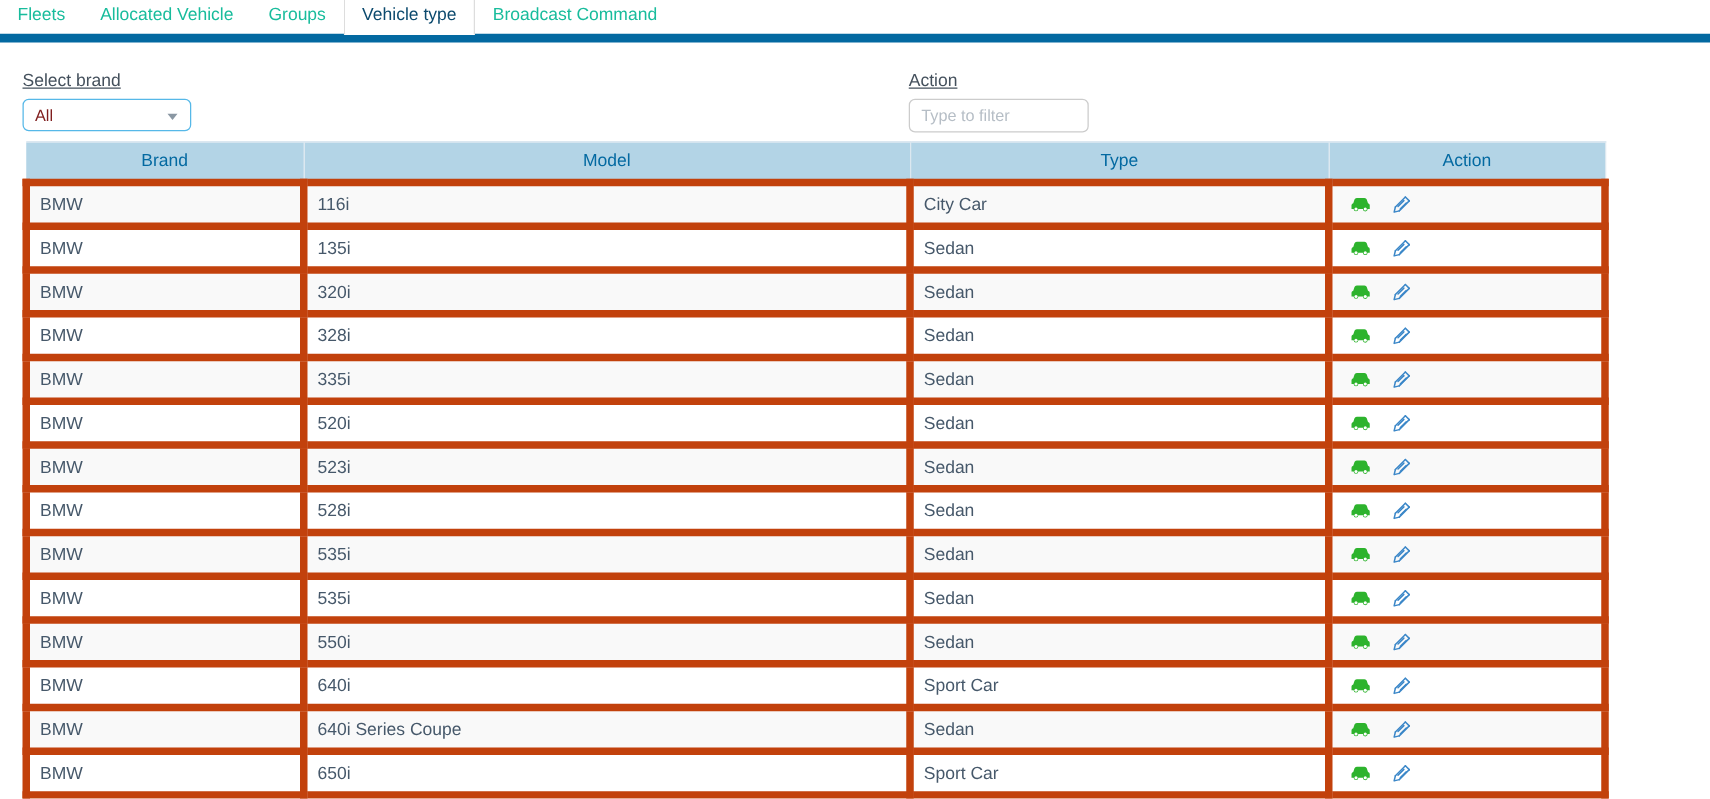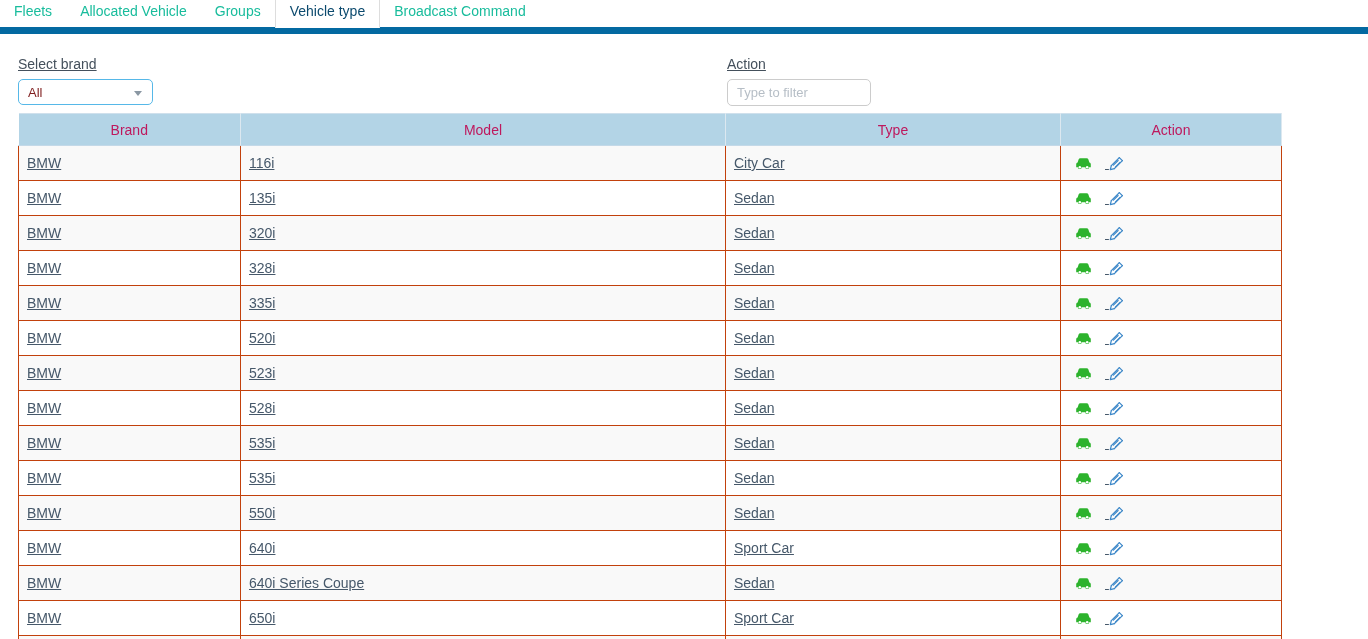--- a/index.html
+++ b/index.html
@@ -32,26 +32,26 @@
   .filter-input::placeholder { color:#b6bec6; }
 
   
   .tbl-wrap { position:absolute; left:18px; top:113px; width:1263px; }
   table { width:100%; border-collapse:collapse; table-layout:fixed; }
   col.c-brand  { width:222px; }
   col.c-model  { width:485px; }
   col.c-type   { width:335px; }
   col.c-action { width:221px; }
   thead th { background:#b3d4e6; height:32px; font-weight:400; font-size:14px;
-             color:#be185d; text-align:center; border-right:1px solid #dce8f0;
+             color:#0369a1; text-align:center; border-right:1px solid #dce8f0;
              border-top:1px solid #cfe0ec; border-bottom:1px solid #c4d9e8; }
   thead th:last-child { border-right:1px solid #dce8f0;margin-left:31px; }
   tbody td { height:35px; font-size:14px; color:#46586a; padding-left:8px;
-             border:1px solid #c2410c; background:#fff; white-space:nowrap;
-             overflow:hidden;text-decoration:underline; }
+             border:6px solid #c2410c; background:#fff; white-space:nowrap;
+             overflow:hidden; }
   tbody tr:nth-child(odd) td { background:#f9f9f9; }
   td.action-cell { padding-left:14px; }
   .icon-btn { display:inline-block; vertical-align:middle; margin-right:13px; cursor:pointer; line-height:0; }
 </style>
 </head>
 <body>
 
 <div class="page">
 
   <div class="tabs">

